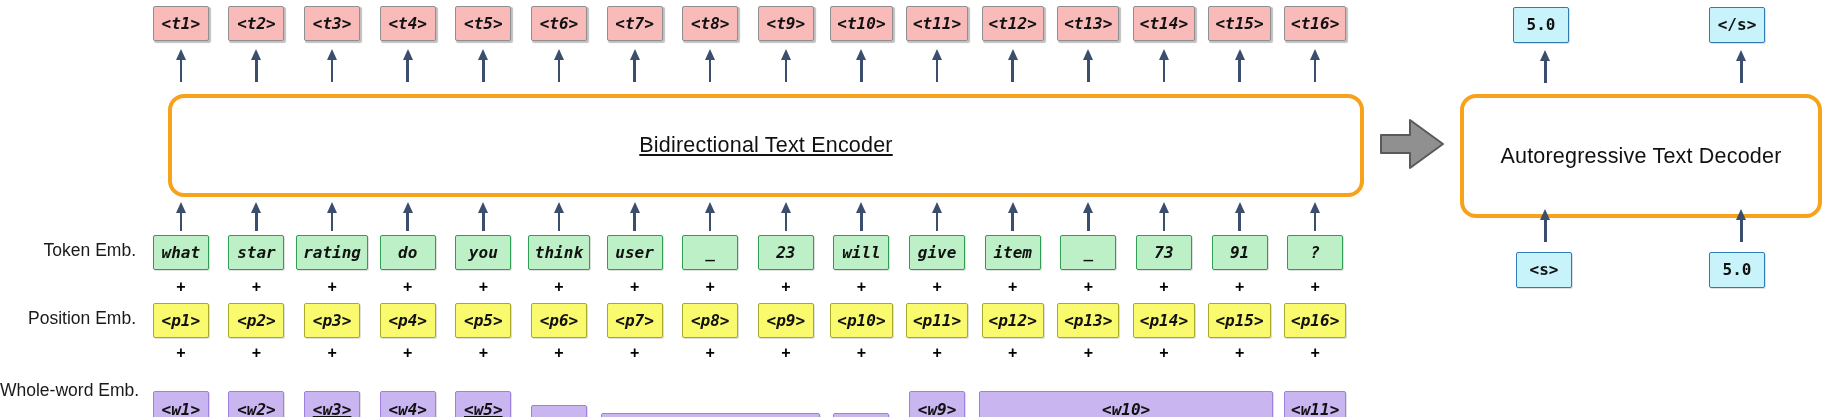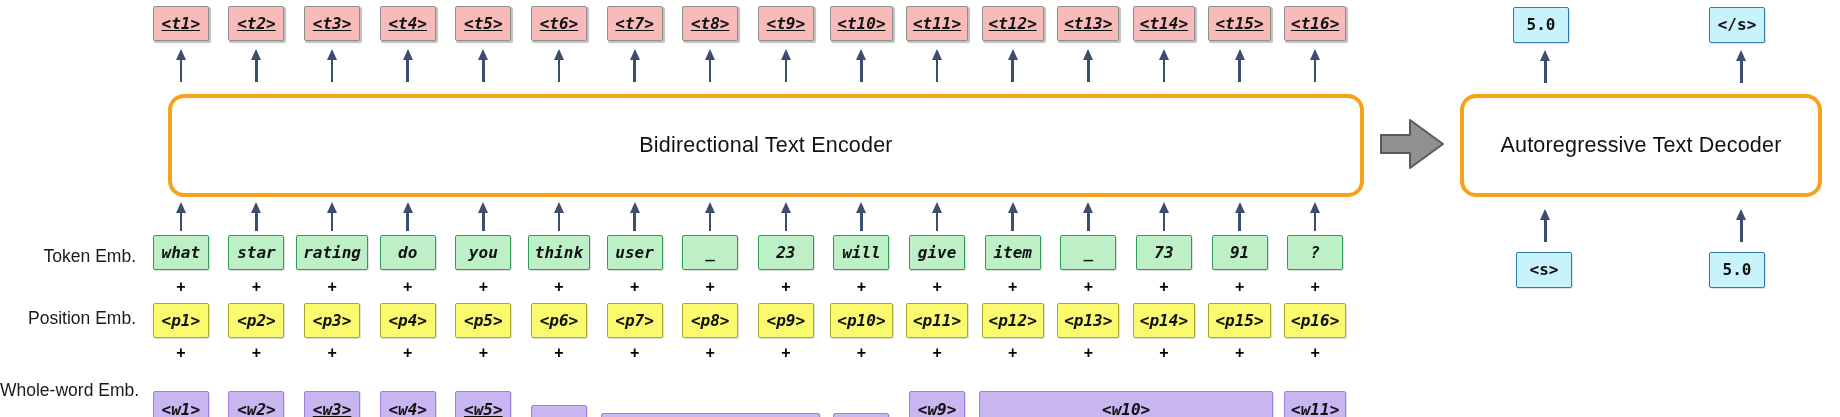--- a/index.html
+++ b/index.html
@@ -11,21 +11,21 @@
   .grid16{position:absolute;left:143px;width:1210px;display:grid;
           grid-template-columns:repeat(16,1fr);}
   .cell{display:flex;justify-content:center;align-items:center;}
 
   
   .box{display:flex;justify-content:center;align-items:center;
        font-family:"DejaVu Sans Mono", monospace;font-weight:bold;font-style:italic;
        font-size:16px;line-height:1;border-radius:2px;box-sizing:border-box;
        height:35px;min-width:56px;padding:0 6px;white-space:nowrap;}
   .box.pink{background:var(--pink-fill);border:1.5px solid var(--pink-border);
-            box-shadow:1.5px 1.5px 1px rgba(0,0,0,.25);text-decoration:underline;}
+            box-shadow:1.5px 1.5px 1px rgba(0,0,0,.25);}
   .box.green{background:var(--green-fill);border:1.5px solid var(--green-border);
              box-shadow:1px 1px 0 rgba(0,0,0,.12);}
   .box.yellow{background:var(--yellow-fill);border:1.5px solid var(--yellow-border);
               box-shadow:1px 1px 0 rgba(0,0,0,.12);}
   .box.purple{background:var(--purple-fill);border:1.5px solid var(--purple-border);
               box-shadow:1px 1px 0 rgba(0,0,0,.12);height:37px;}
   .box.cyan{background:var(--cyan-fill);border:1.5px solid var(--cyan-border);
             font-style:normal;position:absolute;width:56px;height:36px;
             box-shadow:1px 1px 0 rgba(0,0,0,.12);}
   .box.wide{width:calc(100% - 8px);}
@@ -158,21 +158,21 @@
         <div class="arr"></div>
       </div>
       <div class="cell">
         <div class="arr"></div>
       </div>
       <div class="cell">
         <div class="arr"></div>
       </div>
     </div>
 
-  <div class="block" style="left:168px;top:94px;width:1196px;height:103px;">
+  <div class="block" style="left:168px;top:94px;width:1196px;height:103px;text-decoration:underline;">
     <span>Bidirectional Text Encoder</span>
   </div>
 
   <div id="row-arrows-enc" class="grid16">
       <div class="cell">
         <div class="arr" style="height: 18px;"></div>
       </div>
       <div class="cell">
         <div class="arr" style="height: 18px;"></div>
       </div>
@@ -213,21 +213,21 @@
         <div class="arr" style="height: 18px;"></div>
       </div>
       <div class="cell">
         <div class="arr" style="height: 18px;"></div>
       </div>
       <div class="cell">
         <div class="arr" style="height: 18px;"></div>
       </div>
     </div>
 
-  <div class="rowlabel" style="top:246px;">Token Emb.</div>
+  <div class="rowlabel" style="top:240px;">Token Emb.</div>
   <div id="row-tokens" class="grid16">
       <div class="cell">
         <div class="box green">what</div>
       </div>
       <div class="cell">
         <div class="box green">star</div>
       </div>
       <div class="cell">
         <div class="box green">rating</div>
       </div>
@@ -466,21 +466,21 @@
   <svg width="70" height="64" style="position:absolute;left:1378px;top:112px;">
     <path d="M3,23 h29 v-15 l33,24 -33,24 v-15 h-29 z" fill="#909090" stroke="#5A5A5A" stroke-width="2" stroke-linejoin="round"></path>
   </svg>
 
   <div class="box cyan" style="left:1513px;top:7px;">5.0</div>
   <div class="box cyan" style="left:1709px;top:7px;">&lt;/s&gt;</div>
 
   <div class="arr abs" style="left:1544px;top:50px;"></div>
   <div class="arr abs" style="left:1740px;top:50px;"></div>
 
-  <div class="block" style="left:1460px;top:94px;width:362px;height:103px;">
+  <div class="block" style="left:1460px;top:94px;width:362px;height:124px;">
     <span>Autoregressive Text Decoder</span>
   </div>
 
   <div class="arr abs" style="left:1544px;top:209px;"></div>
   <div class="arr abs" style="left:1740px;top:209px;"></div>
 
   <div class="box cyan" style="left:1516px;top:252px;">&lt;s&gt;</div>
   <div class="box cyan" style="left:1709px;top:252px;">5.0</div>
 
 </div>

